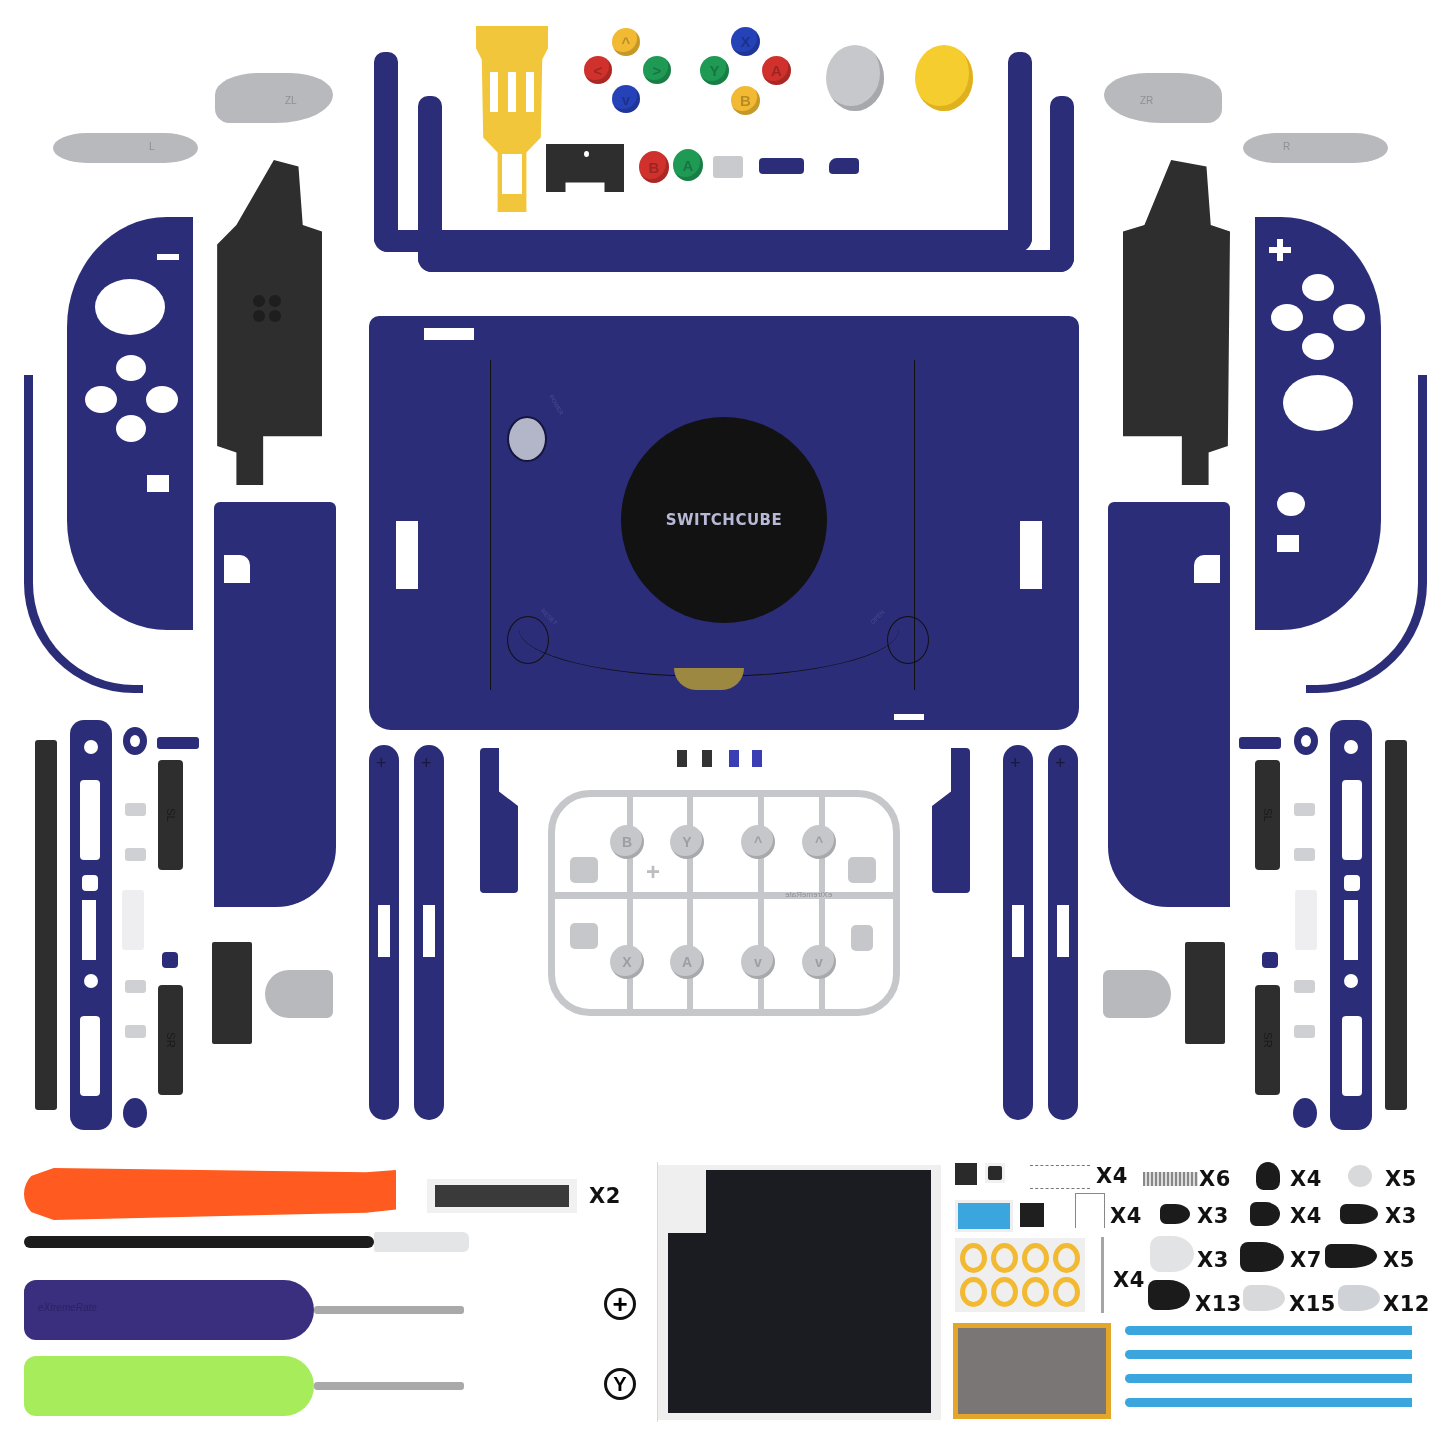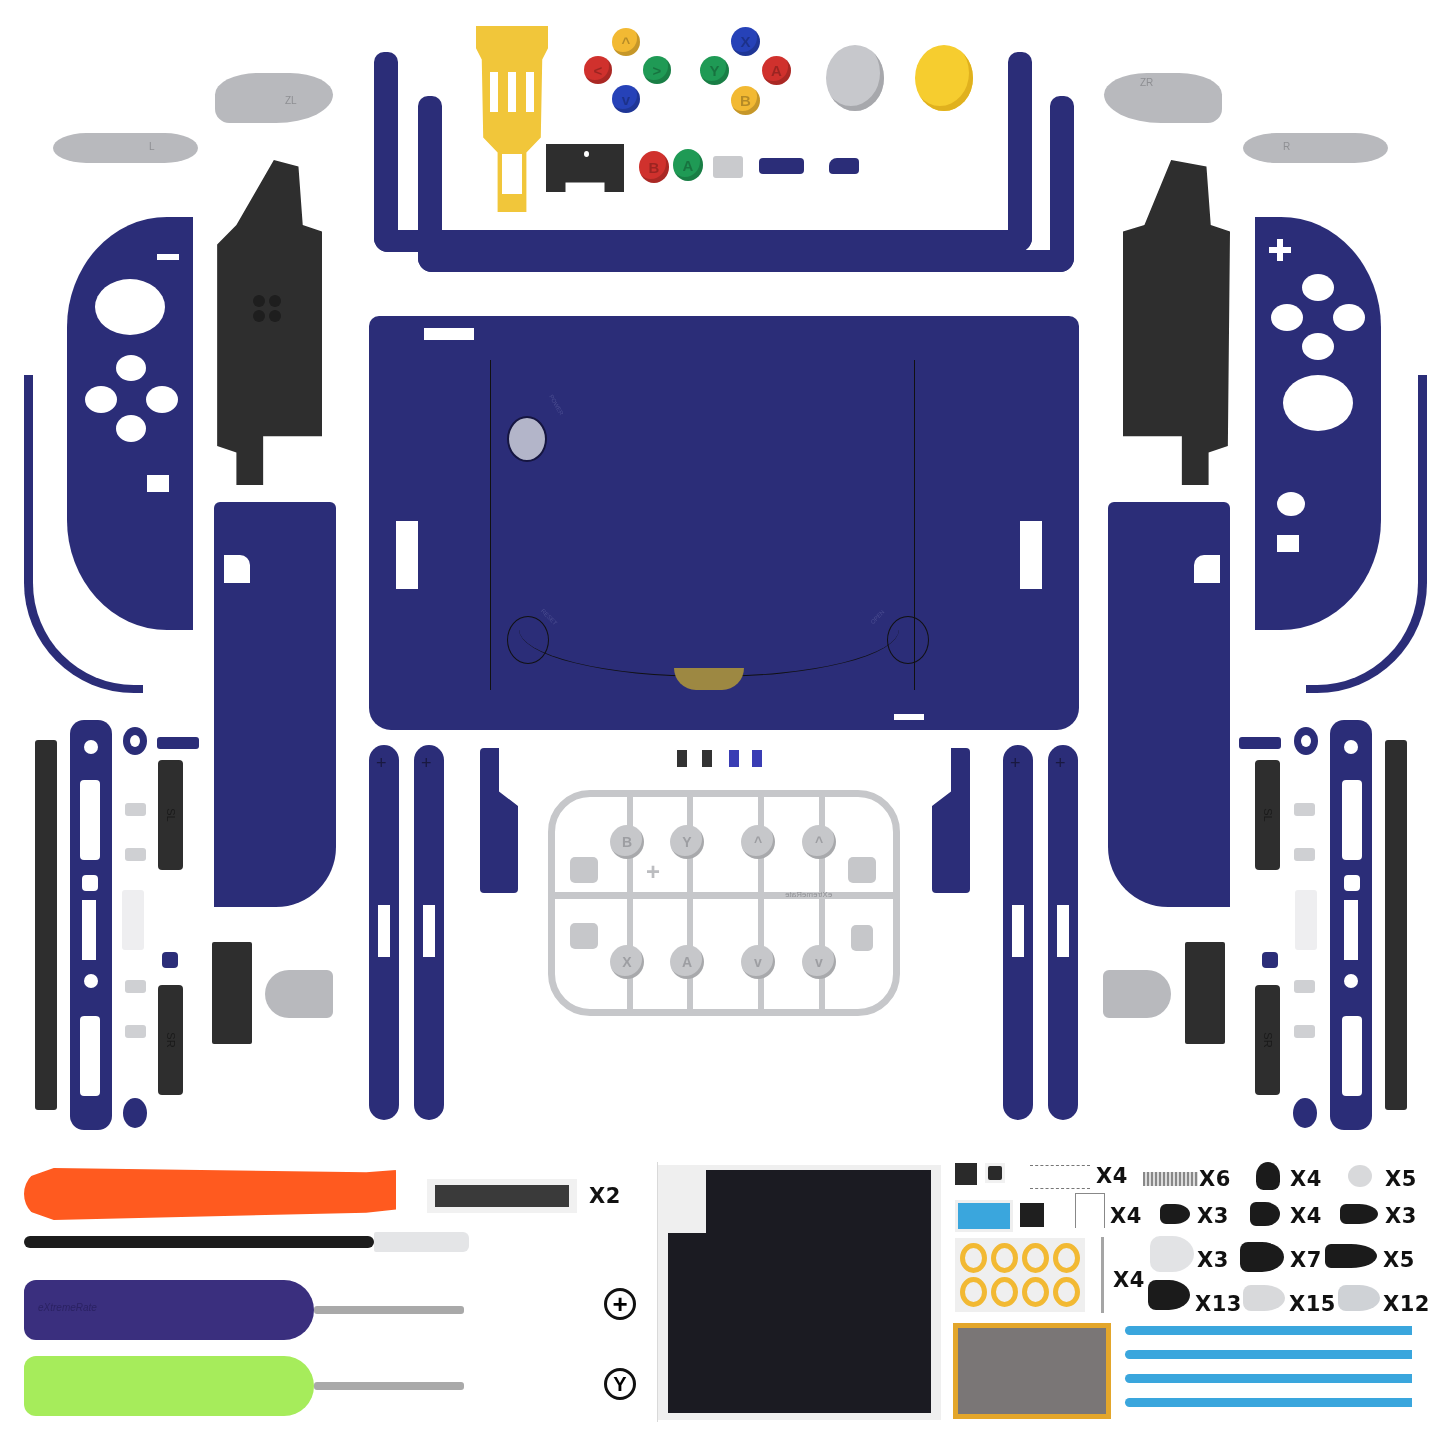--- a/index.html
+++ b/index.html
@@ -79,21 +79,21 @@
     <span>B</span>
   </div>
 <div class="btn-cap" style="left:673px;top:149px;width:30px;height:32px;background:#1f9a55;">
     <span>A</span>
   </div>
 <div class="abs" style="left:713px;top:156px;width:30px;height:22px;background:#c9cacd;border-radius:3px;"></div>
 <div class="abs navy" style="left:759px;top:158px;width:45px;height:16px;border-radius:4px;"></div>
 <div class="abs navy" style="left:829px;top:158px;width:30px;height:16px;border-radius:8px 4px 4px 4px;"></div>
 
 <div class="abs grey-part" style="left:1104px;top:73px;width:118px;height:50px;border-radius:60px 60px 20px 80px / 30px 30px 20px 40px;">
-  <span class="abs" style="left:36px;top:4px;font-size:10px;color:#8e8f93;">ZR</span>
+  <span class="abs" style="left:36px;top:22px;font-size:10px;color:#8e8f93;">ZR</span>
 </div>
 
 <div class="abs grey-part" style="left:1243px;top:133px;width:145px;height:30px;border-radius:40px/18px;">
   <span class="abs" style="left:40px;top:8px;font-size:10px;color:#8e8f93;">R</span>
 </div>
 
 <div class="abs navy" style="left:67px;top:217px;width:126px;height:413px;border-radius:100px 0 0 100px / 110px 0 0 110px;">
   <div class="hole" style="left:90px;top:37px;width:22px;height:6px;"></div>
   <div class="hole" style="left:28px;top:62px;width:70px;height:56px;border-radius:50%;"></div>
   <div class="hole" style="left:49px;top:138px;width:30px;height:26px;border-radius:50%;"></div>
@@ -126,20 +126,23 @@
   <div class="abs" style="left:138px;top:100px;width:36px;height:42px;border-radius:50%;background:#b3b5c9;border:2px solid #151540;"></div>
   <span class="abs" style="left:176px;top:86px;font-size:6px;color:#4a4c90;transform:rotate(60deg);">POWER</span>
 
   <div class="abs" style="left:138px;top:300px;width:40px;height:46px;border-radius:50%;border:1.5px solid #111;"></div>
   <span class="abs" style="left:170px;top:298px;font-size:6px;color:#4a4c90;transform:rotate(45deg);">RESET</span>
   <div class="abs" style="left:518px;top:300px;width:40px;height:46px;border-radius:50%;border:1.5px solid #111;"></div>
   <span class="abs" style="left:500px;top:298px;font-size:6px;color:#4a4c90;transform:rotate(-45deg);">OPEN</span>
 
   <div class="abs" style="left:305px;top:352px;width:70px;height:22px;border-radius:0 0 40px 40px;background:#9d8842;"></div>
 
+  <div class="abs" style="left:252px;top:101px;width:206px;height:206px;border-radius:50%;background:#121212;display:flex;align-items:center;justify-content:center;">
+    <span style="font-family:'DejaVu Sans',sans-serif;font-weight:bold;font-size:15px;color:#b7b9d6;letter-spacing:0.5px;">SWITCHCUBE</span>
+  </div>
 </div>
 
 <div class="abs black-part" style="left:1123px;top:160px;width:107px;height:325px;clip-path:polygon(20% 20%,45% 0,78% 2%,82% 20%,100% 22%,98% 88%,80% 90%,80% 100%,55% 100%,55% 85%,0 85%,0 22%);"></div>
 <div class="abs navy" style="left:1255px;top:217px;width:126px;height:413px;border-radius:0 100px 100px 0 / 0 110px 110px 0;">
   <div class="abs" style="left:14px;top:30px;width:22px;height:6px;background:#fff;"></div>
   <div class="abs" style="left:22px;top:22px;width:6px;height:22px;background:#fff;"></div>
   <div class="hole" style="left:47px;top:57px;width:32px;height:27px;border-radius:50%;"></div>
   <div class="hole" style="left:16px;top:87px;width:32px;height:27px;border-radius:50%;"></div>
   <div class="hole" style="left:78px;top:87px;width:32px;height:27px;border-radius:50%;"></div>
   <div class="hole" style="left:47px;top:116px;width:32px;height:27px;border-radius:50%;"></div>

